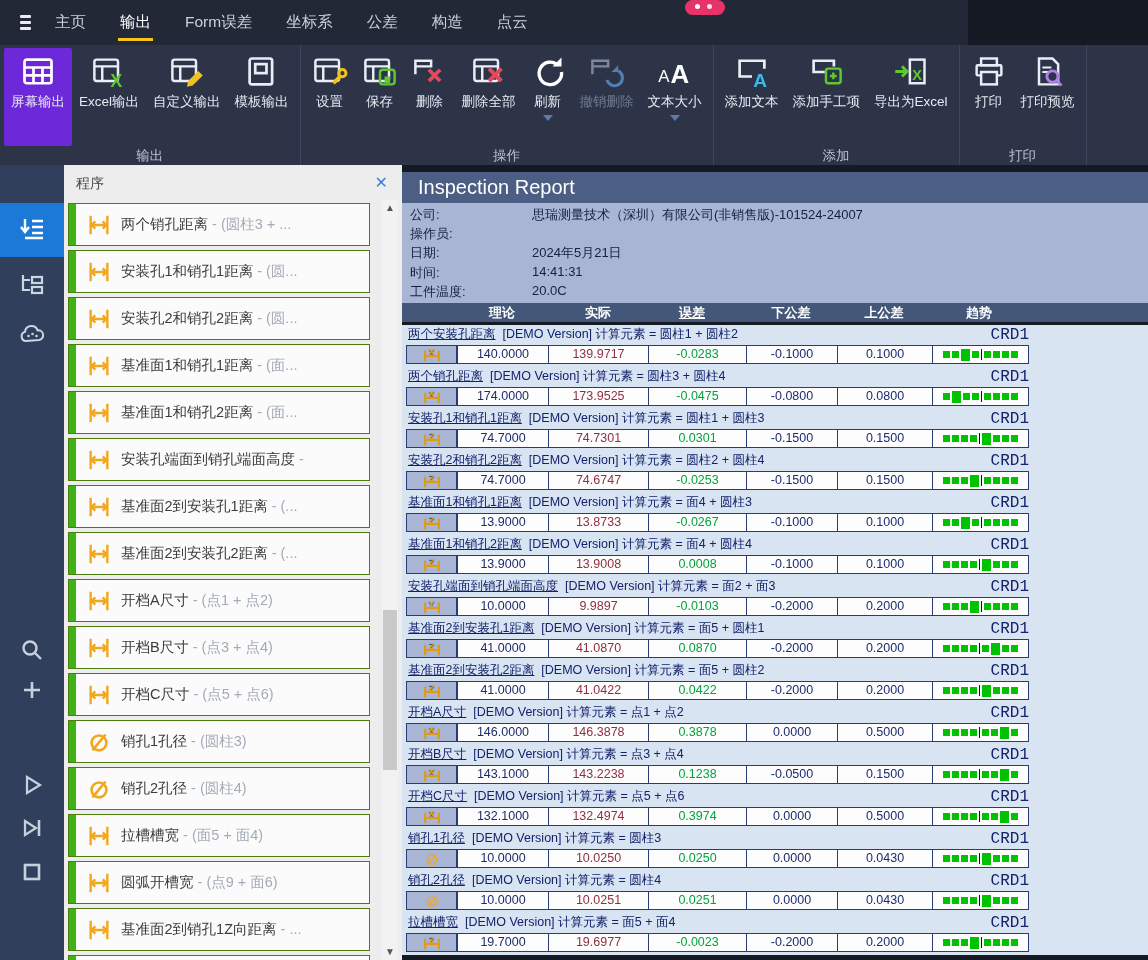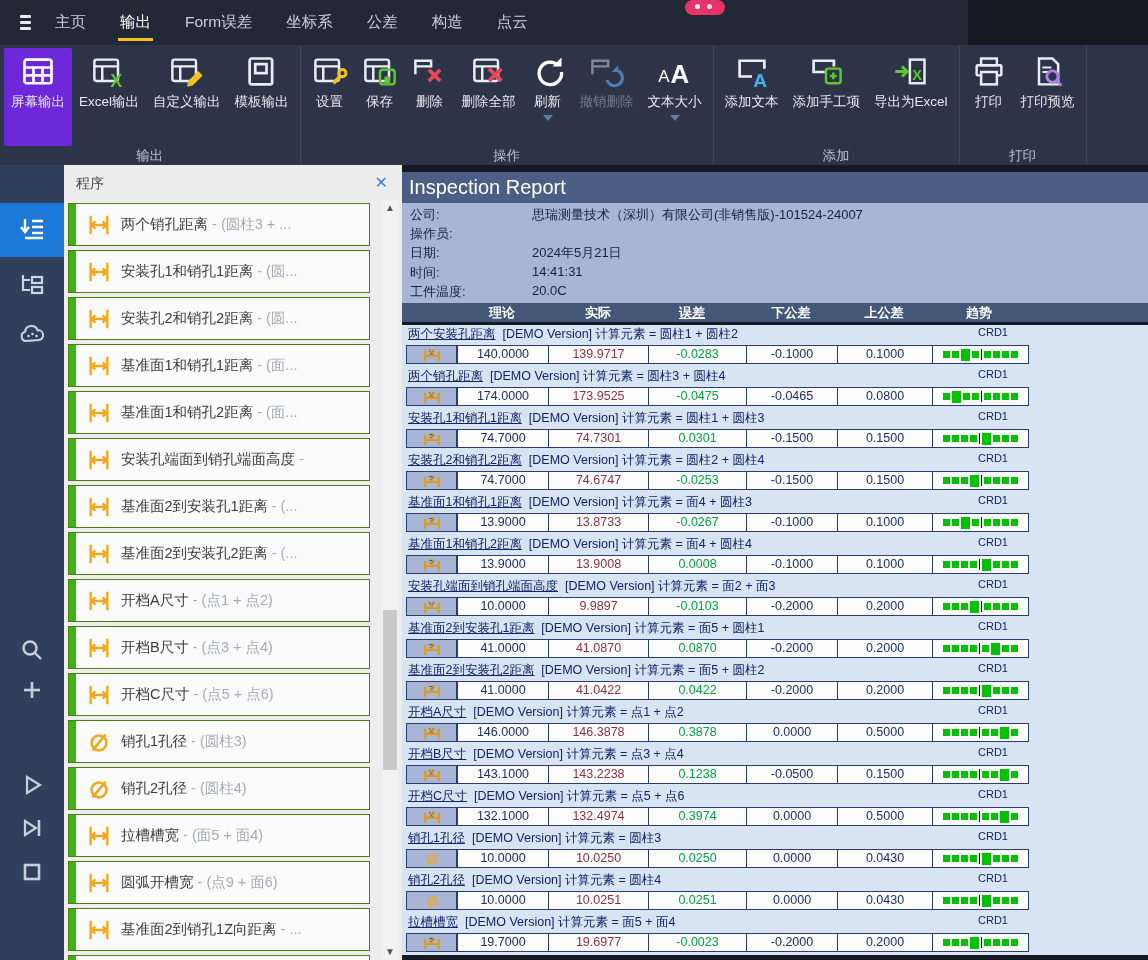--- a/index.html
+++ b/index.html
@@ -42,32 +42,32 @@
   .pitem .bar{position:absolute;left:0;top:0;bottom:0;width:7px;background:#3fb315;}
   .pitem .picon{margin-left:17px;width:26px;height:26px;flex:none;}
   .pitem .ptext{margin-left:9px;font-size:14.5px;color:#3c3c3c;white-space:nowrap;overflow:hidden;}
   .pitem .ptext .sfx{color:#a4abb6;}
   .pscroll{position:absolute;left:318px;top:35px;width:16px;bottom:0;background:#f2f2f2;}
   .pscroll .arrow{position:absolute;left:0;width:16px;height:16px;color:#555;font-size:10px;text-align:center;line-height:16px;cursor:pointer;}
   .pscroll .thumb{position:absolute;left:1px;width:14px;background:#c9c9c9;cursor:pointer;}
   
   .report{position:absolute;left:402px;top:165px;width:746px;height:795px;background:#141924;}
   .rep-title{position:absolute;left:0;top:7px;width:746px;height:49px;background:#4d5e84;color:#fff;
-             font-size:20px;line-height:31px;padding-left:7px;box-sizing:border-box;}
+             font-size:20px;line-height:31px;padding-left:16px;box-sizing:border-box;}
   .rep-info{position:absolute;left:0;top:38px;width:746px;height:100px;background:#a9b5d5;padding-top:3px;box-sizing:border-box;}
   .info-row{position:relative;height:19.2px;font-size:13px;color:#16203f;}
   .info-row .lbl{position:absolute;left:8px;}
   .info-row .val{position:absolute;left:130px;white-space:nowrap;}
   .rep-colhead{position:absolute;left:0;top:138px;width:746px;height:19px;background:#455779;}
   .rep-colhead span{position:absolute;top:0;transform:translateX(-50%);font-size:13px;font-weight:bold;color:#fff;line-height:19px;}
   .rows{position:absolute;left:0;top:160px;width:746px;background:#d9e4f3;height:630px;}
   .rrow{position:relative;height:42px;}
   .rtitle{position:absolute;left:6px;top:1px;font-size:12.5px;color:#13226b;white-space:nowrap;}
   .rtitle .nm{text-decoration:underline;}
-  .rref{position:absolute;left:555px;width:72px;top:1px;text-align:center;font-size:11px;color:#13226b;}
+  .rref{position:absolute;left:555px;width:72px;top:1px;text-align:right;font-size:16px;color:#13226b;font-family:Liberation Mono, monospace;}
   .cell{position:absolute;top:20px;height:19px;box-sizing:border-box;background:#fdfdfe;border:1px solid #2b3c72;
         font-size:12.5px;text-align:center;line-height:17px;}
   .c-icon{left:4px;width:51px;background:#a9b5d5;}
   .c-theo{left:55px;width:92px;color:#1c2b6e;}
   .c-act{left:146px;width:101px;color:#8f2f3f;}
   .c-err{left:246px;width:99px;color:#00a43c;}
   .c-lo{left:344px;width:92px;color:#1c2b6e;}
   .c-hi{left:435px;width:96px;color:#1c2b6e;}
   .c-trend{left:530px;width:97px;display:flex;align-items:center;justify-content:center;}
   .tblock{display:inline-block;width:7px;height:7px;background:#00c300;margin:0 1px;}
@@ -487,21 +487,21 @@
       <div class="rrow">
     <div class="rtitle"><span class="nm">两个销孔距离</span>&nbsp;&nbsp;<span>[DEMO Version]</span> <span>计算元素 = 圆柱3 + 圆柱4</span></div>
     <div class="rref">CRD1</div>
     <div class="cell c-icon"><span class="axis-ic"><span class="ltr">X</span>
     <svg width="20" height="12" viewBox="0 0 22 14">
     <path d="M3 1 v12 M19 1 v12 M3 7 h16" fill="none" stroke="#e09b10" stroke-width="2.4"></path>
             </svg></span></div>
     <div class="cell c-theo">174.0000</div>
     <div class="cell c-act">173.9525</div>
     <div class="cell c-err">-0.0475</div>
-    <div class="cell c-lo">-0.0465</div>
+    <div class="cell c-lo">-0.0800</div>
     <div class="cell c-hi">0.0800</div>
     <div class="cell c-trend">
           <span class="tblock"></span>
           <span class="tblock mark"></span>
           <span class="tblock"></span>
           <span class="tblock"></span>
           <span class="tdiv"></span>
           <span class="tblock"></span>
           <span class="tblock"></span>
           <span class="tblock"></span>

